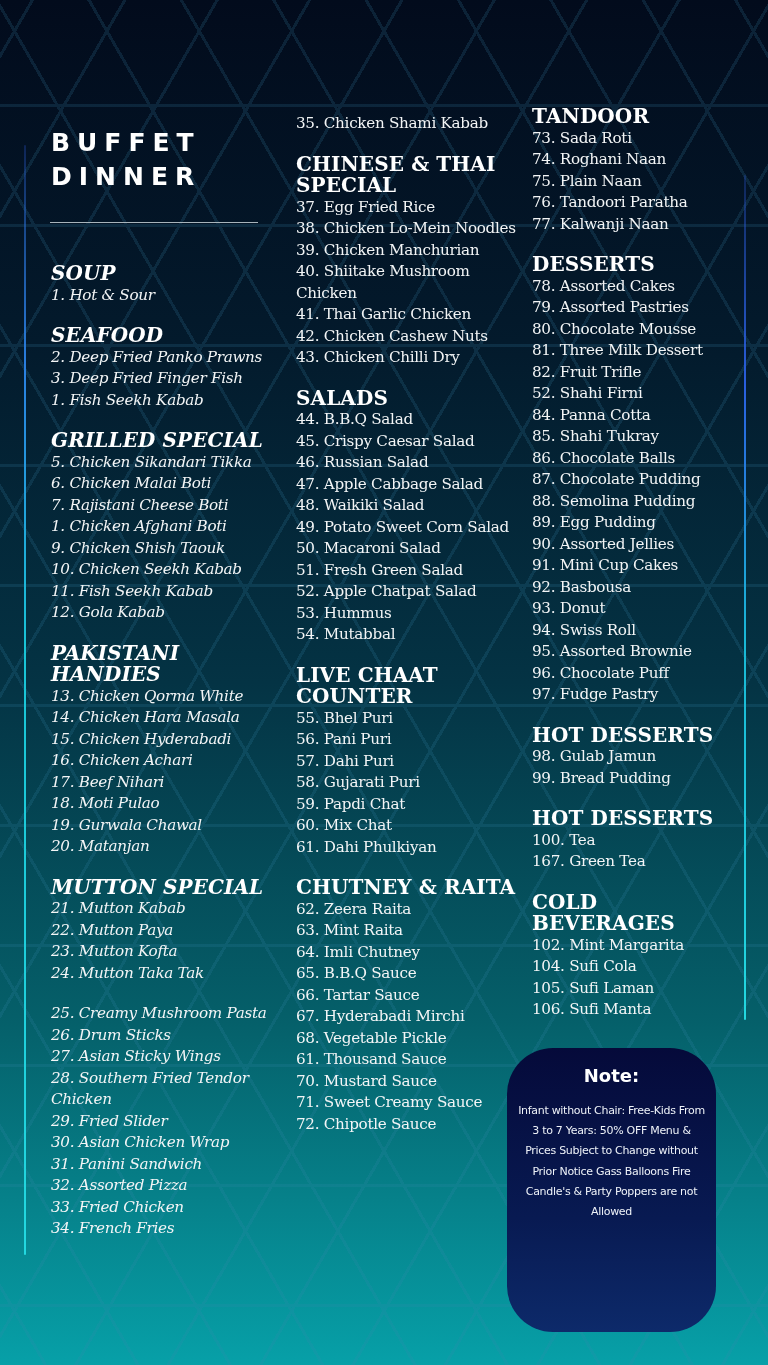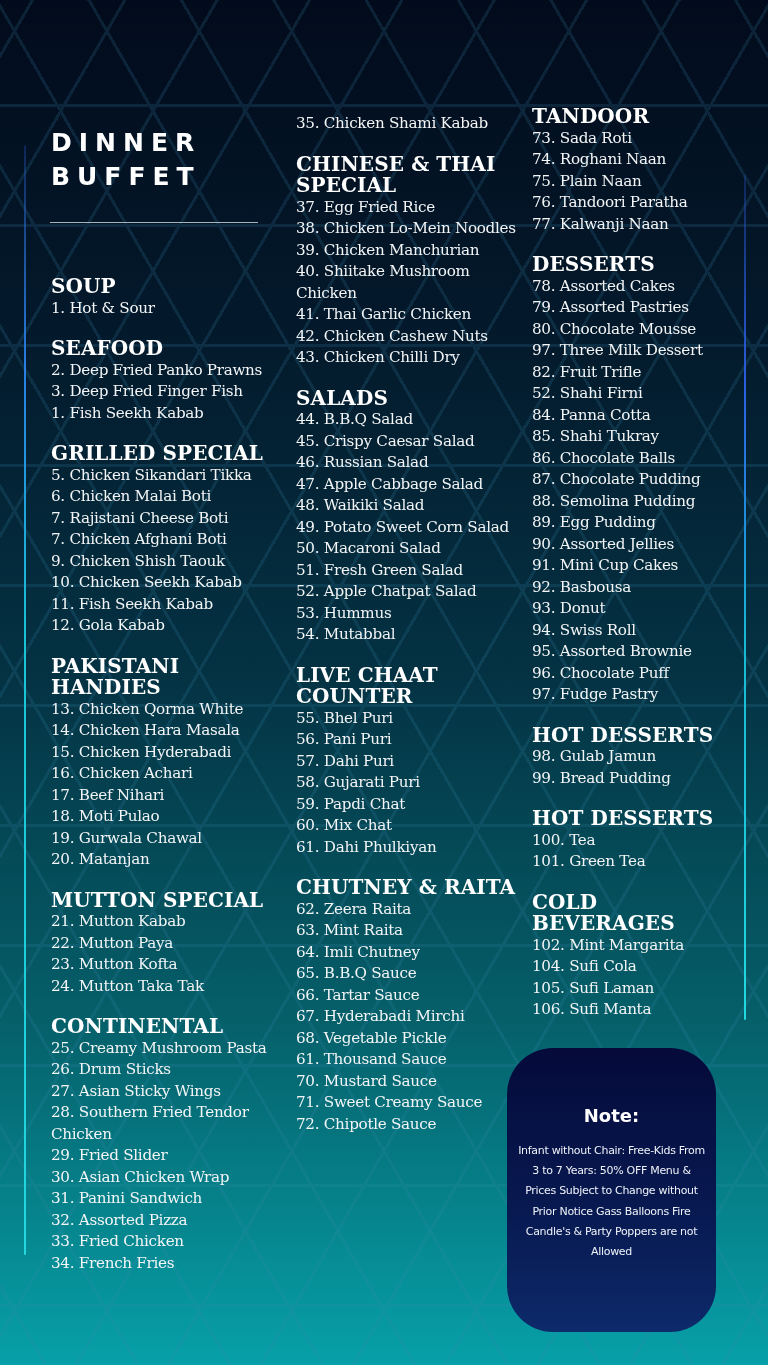--- a/index.html
+++ b/index.html
@@ -23,68 +23,68 @@
     background: linear-gradient(180deg, rgba(40,80,200,0.3) 0%, #2a5fe0 25%, #19b8d6 55%, #23d8e0 100%); }
 
   .title {
     position: absolute; left: 51px; top: 126px;
     font-family: "DejaVu Sans", "Liberation Sans", sans-serif;
     font-weight: bold; font-size: 25px; letter-spacing: 7px; line-height: 34px;
   }
   .title-rule { position: absolute; left: 50px; top: 222px; width: 208px; height: 1px; background: #a8b4bc; }
 
   .col { position: absolute; }
-  .col.c1 { left: 51px; top: 276px; width: 232px; }
+  .col.c1 { left: 51px; top: 263px; width: 232px; font-style: italic; }
   .col.c2 { left: 296px; top: 113px; width: 230px; }
   .col.c3 { left: 532px; top: 106px; width: 210px; }
 
   .section { margin-bottom: 19px; }
   .sec-title { font-weight: bold; font-size: 20px; line-height: 21.5px; letter-spacing: 0.1px; }
   .item { font-size: 15.2px; line-height: 21.5px; letter-spacing: -0.3px; color: #f3f5f6; }
 
   .note {
     position: absolute; left: 507px; top: 1048px; width: 209px; height: 284px;
     border-radius: 46px;
     background: linear-gradient(180deg, #050a3a 0%, #081a52 60%, #0d2a6a 100%);
-    text-align: center; box-sizing: border-box; padding: 56px 10px 0;
+    text-align: center; box-sizing: border-box; padding: 16px 10px 0;
     font-family: "DejaVu Sans", "Liberation Sans", sans-serif;
   }
   .note-title { font-size: 18px; font-weight: bold; line-height: 24px; margin-bottom: 13px; }
   .note-body { font-size: 11px; line-height: 20.2px; letter-spacing: -0.3px; color: #eef2f8; }
 </style>
 </head>
 <body>
 
 <div class="pattern"></div>
 <div class="vline left"></div>
 <div class="vline right"></div>
 
 <div class="title">
+  <div>BUFFET</div>
   <div>DINNER</div>
-  <div>BUFFET</div>
 </div>
 <div class="title-rule"></div>
 
 <div class="col c1">
     <div class="section">
       <div class="sec-title">SOUP</div>
       <div class="item">1. Hot &amp; Sour</div>
     </div>
     <div class="section">
       <div class="sec-title">SEAFOOD</div>
       <div class="item">2. Deep Fried Panko Prawns</div>
       <div class="item">3. Deep Fried Finger Fish</div>
       <div class="item">1. Fish Seekh Kabab</div>
     </div>
     <div class="section">
       <div class="sec-title">GRILLED SPECIAL</div>
       <div class="item">5. Chicken Sikandari Tikka</div>
       <div class="item">6. Chicken Malai Boti</div>
       <div class="item">7. Rajistani Cheese Boti</div>
-      <div class="item">7. Chicken Afghani Boti</div>
+      <div class="item">1. Chicken Afghani Boti</div>
       <div class="item">9. Chicken Shish Taouk</div>
       <div class="item">10. Chicken Seekh Kabab</div>
       <div class="item">11. Fish Seekh Kabab</div>
       <div class="item">12. Gola Kabab</div>
     </div>
     <div class="section">
       <div class="sec-title">PAKISTANI HANDIES</div>
       <div class="item">13. Chicken Qorma White</div>
       <div class="item">14. Chicken Hara Masala</div>
       <div class="item">15. Chicken Hyderabadi</div>
@@ -95,21 +95,20 @@
       <div class="item">20. Matanjan</div>
     </div>
     <div class="section">
       <div class="sec-title">MUTTON SPECIAL</div>
       <div class="item">21. Mutton Kabab</div>
       <div class="item">22. Mutton Paya</div>
       <div class="item">23. Mutton Kofta</div>
       <div class="item">24. Mutton Taka Tak</div>
     </div>
     <div class="section">
-      <div class="sec-title">CONTINENTAL</div>
       <div class="item">25. Creamy Mushroom Pasta</div>
       <div class="item">26. Drum Sticks</div>
       <div class="item">27. Asian Sticky Wings</div>
       <div class="item">28. Southern Fried Tendor Chicken</div>
       <div class="item">29. Fried Slider</div>
       <div class="item">30. Asian Chicken Wrap</div>
       <div class="item">31. Panini Sandwich</div>
       <div class="item">32. Assorted Pizza</div>
       <div class="item">33. Fried Chicken</div>
       <div class="item">34. French Fries</div>
@@ -175,21 +174,21 @@
       <div class="item">74. Roghani Naan</div>
       <div class="item">75. Plain Naan</div>
       <div class="item">76. Tandoori Paratha</div>
       <div class="item">77. Kalwanji Naan</div>
     </div>
     <div class="section">
       <div class="sec-title">DESSERTS</div>
       <div class="item">78. Assorted Cakes</div>
       <div class="item">79. Assorted Pastries</div>
       <div class="item">80. Chocolate Mousse</div>
-      <div class="item">97. Three Milk Dessert</div>
+      <div class="item">81. Three Milk Dessert</div>
       <div class="item">82. Fruit Trifle</div>
       <div class="item">52. Shahi Firni</div>
       <div class="item">84. Panna Cotta</div>
       <div class="item">85. Shahi Tukray</div>
       <div class="item">86. Chocolate Balls</div>
       <div class="item">87. Chocolate Pudding</div>
       <div class="item">88. Semolina Pudding</div>
       <div class="item">89. Egg Pudding</div>
       <div class="item">90. Assorted Jellies</div>
       <div class="item">91. Mini Cup Cakes</div>
@@ -201,21 +200,21 @@
       <div class="item">97. Fudge Pastry</div>
     </div>
     <div class="section">
       <div class="sec-title">HOT DESSERTS</div>
       <div class="item">98. Gulab Jamun</div>
       <div class="item">99. Bread Pudding</div>
     </div>
     <div class="section">
       <div class="sec-title">HOT DESSERTS</div>
       <div class="item">100. Tea</div>
-      <div class="item">101. Green Tea</div>
+      <div class="item">167. Green Tea</div>
     </div>
     <div class="section">
       <div class="sec-title">COLD BEVERAGES</div>
       <div class="item">102. Mint Margarita</div>
       <div class="item">104. Sufi Cola</div>
       <div class="item">105. Sufi Laman</div>
       <div class="item">106. Sufi Manta</div>
     </div>
   </div>
 

